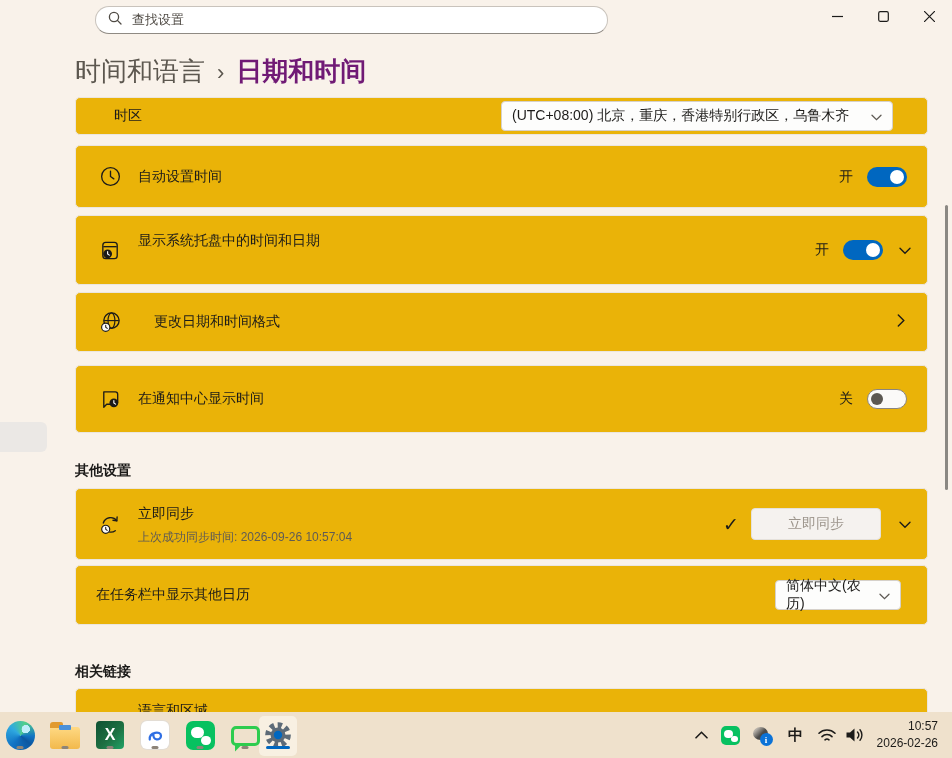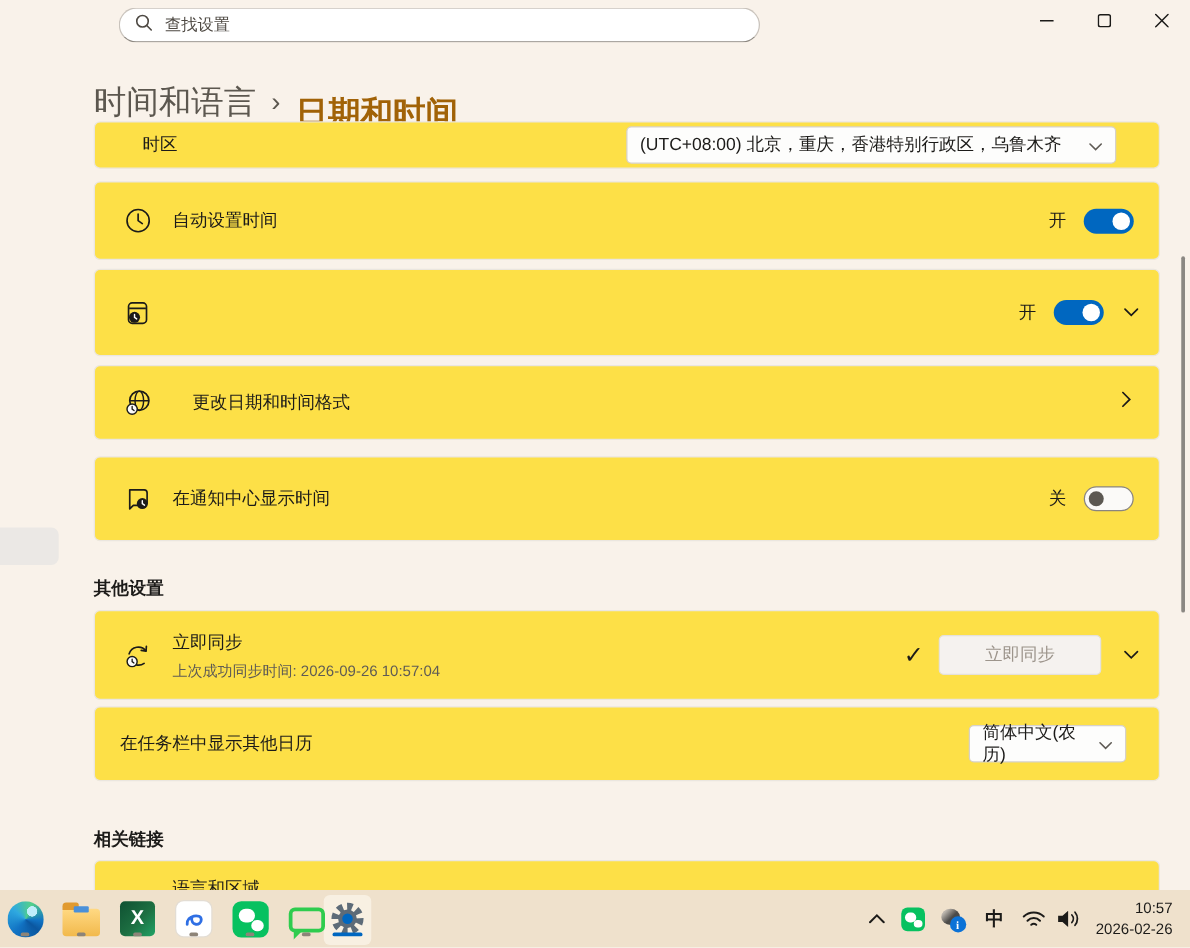--- a/index.html
+++ b/index.html
@@ -13,24 +13,24 @@
   
   .search-pill { position:absolute; left:95px; top:6px; width:513px; height:28px;
     background:#ffffff; border:1px solid #c9c3bc; border-bottom-color:#8f8a83;
     border-radius:15px; display:flex; align-items:center; padding:0 12px; }
   .search-pill .ph { font-size:13px; color:#4f4a44; margin-left:10px; }
 
   
   .page-title { position:absolute; left:75px; top:54px; font-size:26px; display:flex; align-items:center; gap:12px; }
   .crumb-parent { color:#5c574f; font-weight:400; }
   .crumb-sep { color:#5c574f; font-size:22px; padding-top:2px; }
-  .crumb-current { color:#a16207; font-weight:600;margin-top:19px; }
-
-  
-  .card { position:absolute; left:75px; width:853px; background:#fde047;
+  .crumb-current { color:#701a75; font-weight:600; }
+
+  
+  .card { position:absolute; left:75px; width:853px; background:#eab308;
     border:1px solid #ebe6df; border-radius:5px; }
   .row-label { font-size:14px; color:#1c1b19; }
   .row-sub { font-size:12px; color:#5f5b55; margin-top:4px; }
   .row-icon { position:absolute; left:22px; top:50%; transform:translateY(-50%); width:24px; height:24px;
     display:flex; align-items:center; justify-content:center; }
 
   
   .toggle { width:40px; height:20px; border-radius:10px; position:relative; display:inline-block; }
   .toggle.on { background:#0067c0; }
   .toggle.on::after { content:""; position:absolute; right:3px; top:3px; width:14px; height:14px; border-radius:50%; background:#ffffff; }
@@ -154,20 +154,21 @@
 
 <div class="card" style="top:215px; height:70px;">
   <span class="row-icon">
     <svg width="23" height="23" viewBox="0 0 24 24">
       <rect x="4" y="3.5" width="15" height="17" rx="3" fill="none" stroke="#1c1b19" stroke-width="1.4"></rect>
       <line x1="4.5" y1="8" x2="18.5" y2="8" stroke="#1c1b19" stroke-width="1.4"></line>
       <circle cx="9" cy="15.5" r="4.6" fill="#1c1b19"></circle>
       <path d="M9 13.2 V15.5 L10.8 16.8" fill="none" stroke="#fff" stroke-width="1.2" stroke-linecap="round"></path>
     </svg>
   </span>
+  <span class="row-label" style="position:absolute; left:62px; top:16px;">显示系统托盘中的时间和日期</span>
   <span class="toggle-state" style="position:absolute; right:98px; top:50%; transform:translateY(-50%);">开</span>
   <span class="toggle on" style="position:absolute; right:44px; top:50%; transform:translateY(-50%);"></span>
   <span style="position:absolute; right:16px; top:50%; transform:translateY(-50%);">
     <svg width="12" height="8" viewBox="0 0 12 8">
         <path d="M1 1.3 L6 6.3 L11 1.3" fill="none" stroke="#1c1b19" stroke-width="1.4" stroke-linecap="round"></path>
       </svg>
   </span>
 </div>
 
 <div class="card" style="top:292px; height:60px;">

